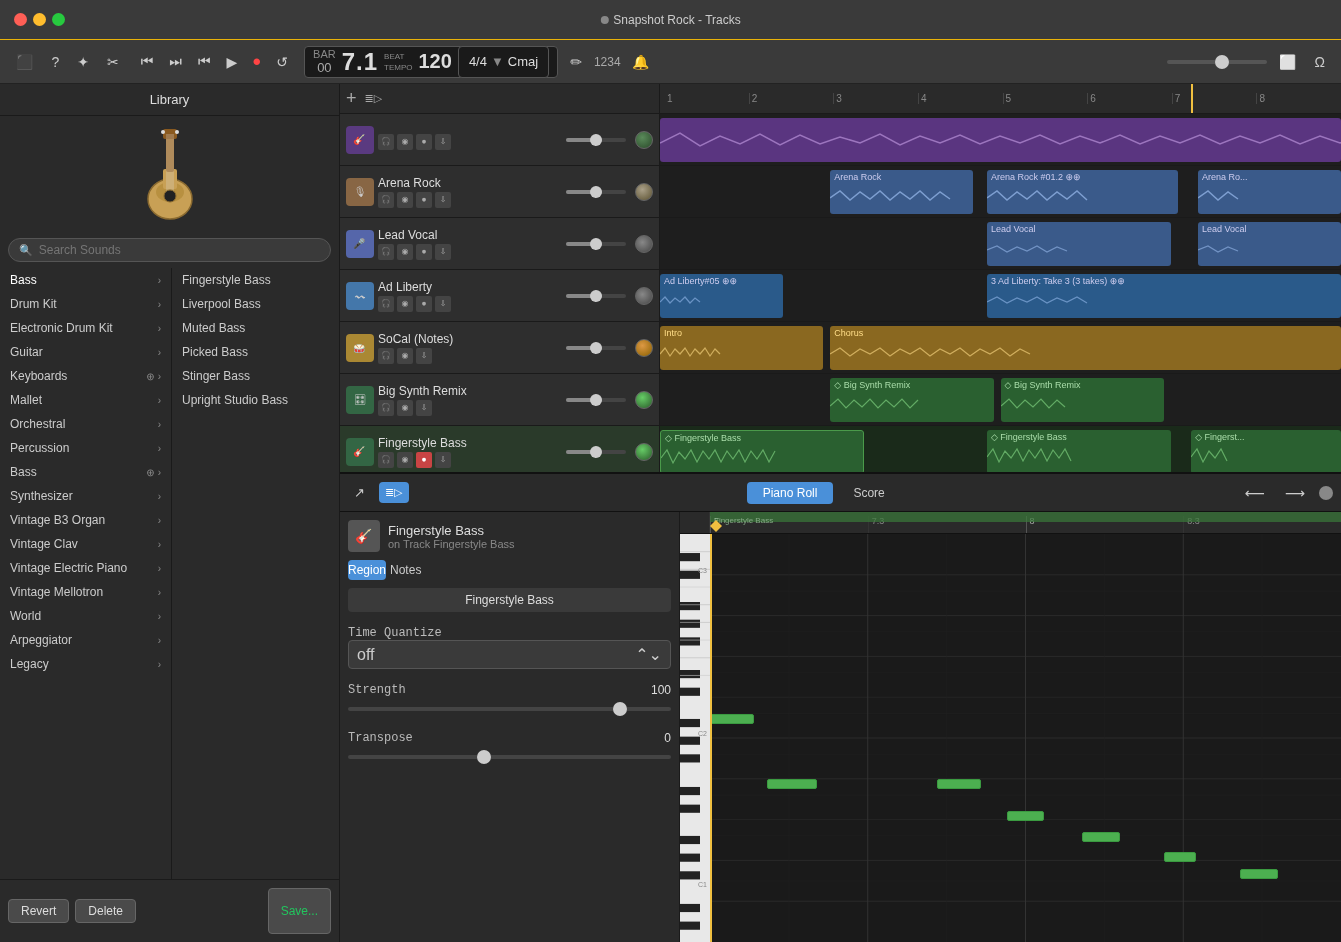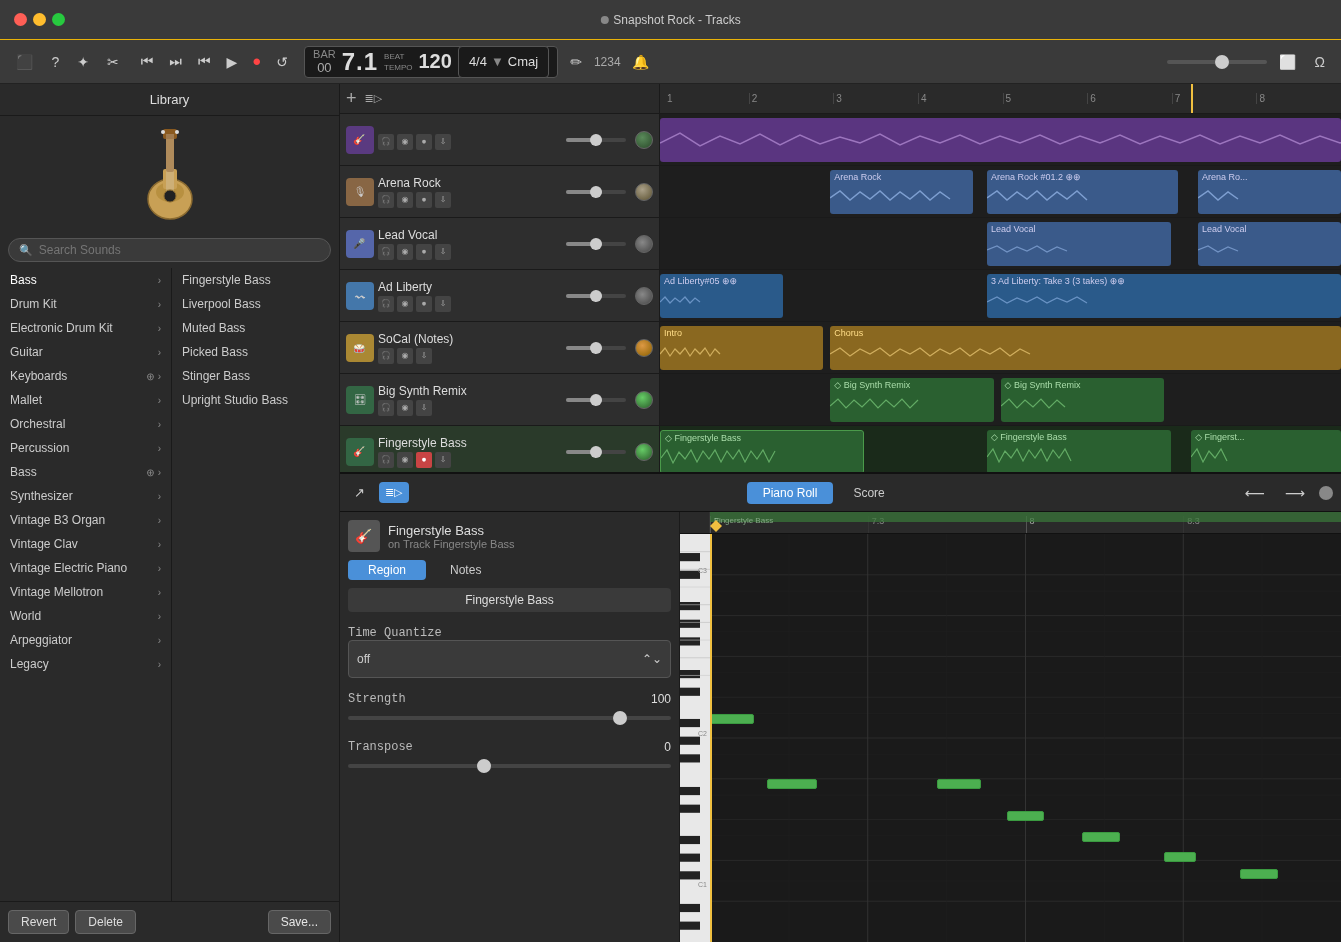--- a/index.html
+++ b/index.html
@@ -221,22 +221,22 @@
       border-radius: 4px;
       color: #ddd;
       padding: 4px 12px;
       cursor: pointer;
       font-size: 12px;
     }
     .lib-btn-save {
       background: #4a4a4a;
       border: 1px solid #666;
       border-radius: 4px;
-      color: #e5e5e5;
-      padding: 4px 12px;
+      color: #22c55e;
+      padding: 15px 12px;
       cursor: pointer;
       font-size: 12px;
       margin-left: auto;
     }
 
     
     .right-panel {
       flex: 1;
       display: flex;
       flex-direction: column;
@@ -446,21 +446,21 @@
     }
     .region-track-info {
       font-size: 11px;
       color: #888;
     }
     .region-tab-row {
       display: flex;
       gap: 4px;
     }
     .region-tab {
-      padding: 3px 20px;
+      padding: 3px 0;
       border-radius: 4px;
       cursor: pointer;
       font-size: 12px;
       color: #ccc;
     }
     .region-tab.active {
       background: #4a90d9;
       color: #fff;
     }
     .region-field-value {
@@ -504,23 +504,23 @@
       height: 14px;
       background: #ccc;
       border-radius: 50%;
       position: absolute;
       top: 1px;
     }
     .quantize-select {
       background: #3a3a3a;
       border: 1px solid #555;
       border-radius: 4px;
-      padding: 11px 8px;
+      padding: 4px 8px;
       color: #ccc;
-      font-size: 12px;
+      font-size: 16px;
       width: 100%;
       display: flex;
       align-items: center;
       justify-content: space-between;
       cursor: pointer;
     }
 
     
     ::-webkit-scrollbar { width: 6px; height: 6px; }
     ::-webkit-scrollbar-track { background: #1a1a1a; }

